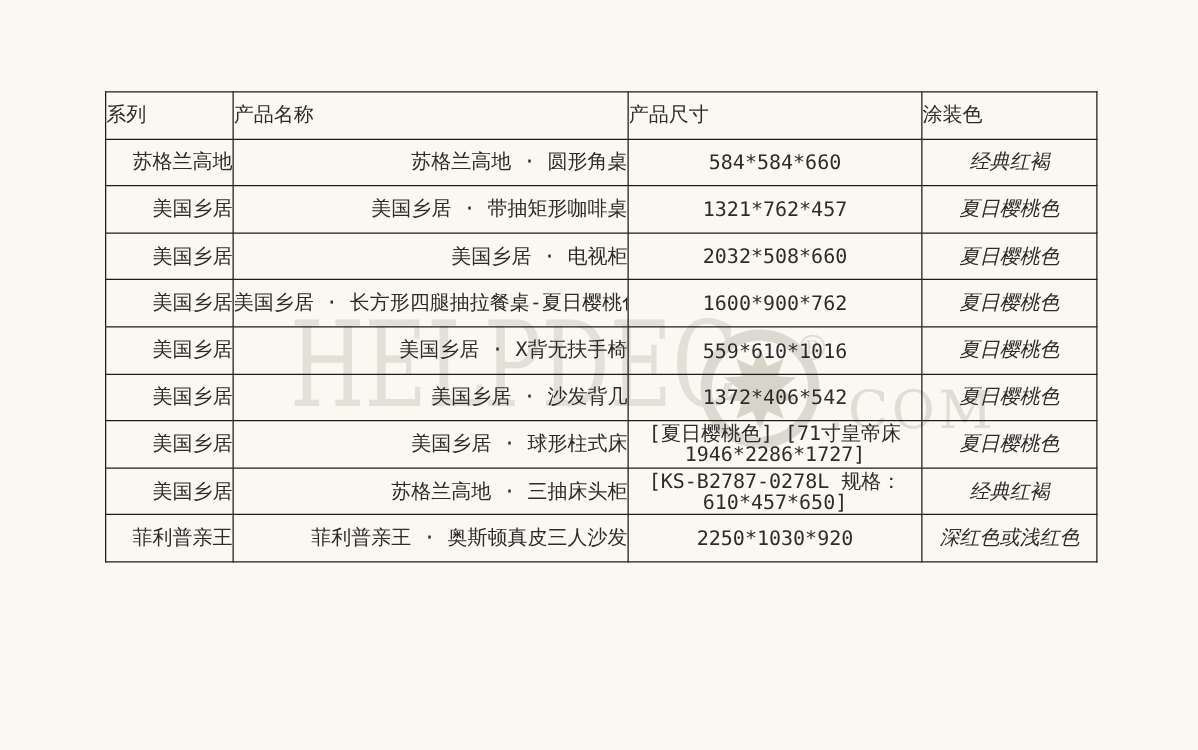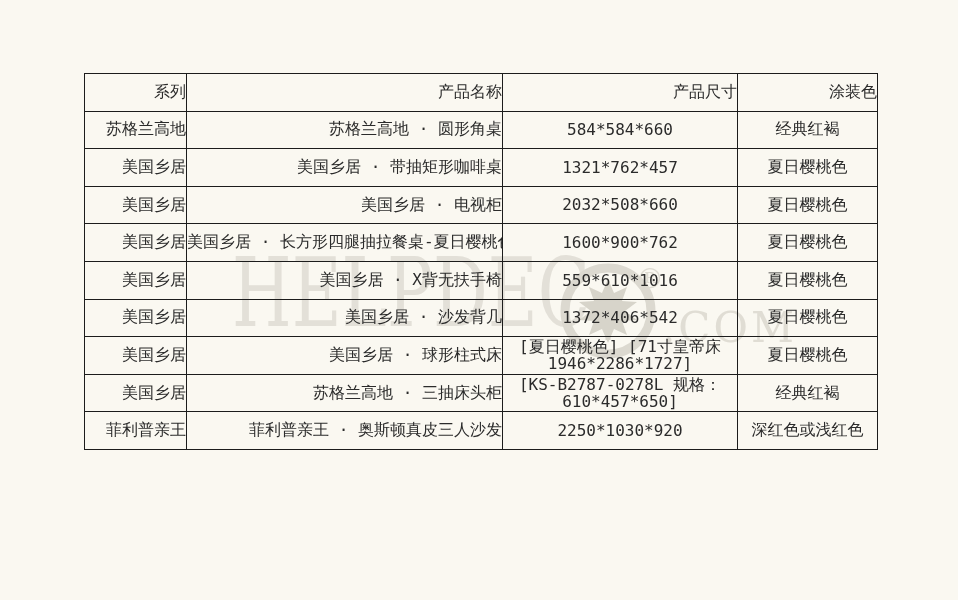--- a/index.html
+++ b/index.html
@@ -82,35 +82,36 @@
     border: 1px solid #1c1c1c;
     padding: 0;
     vertical-align: middle;
     overflow: hidden;
   }
   .product-table tr {
     height: 37.6px;
   }
   .product-table th {
     font-weight: normal;
-    text-align: right;
+    text-align: left;
   }
   .cell-series, .cell-name {
     text-align: right;
     padding-left: 4px;
     white-space: nowrap;
   }
   .cell-size {
     text-align: center;
     padding-left: 4px;
     white-space: pre-line;
     line-height: 17.5px;
   }
   .cell-color {
     text-align: center;
+    font-style: italic;
   }
 </style>
 </head>
 <body>
 
 <div class="page">
 
   <div class="watermark">
     <span class="wm-letters">HELPDEC</span>
     <span class="wm-circle">

